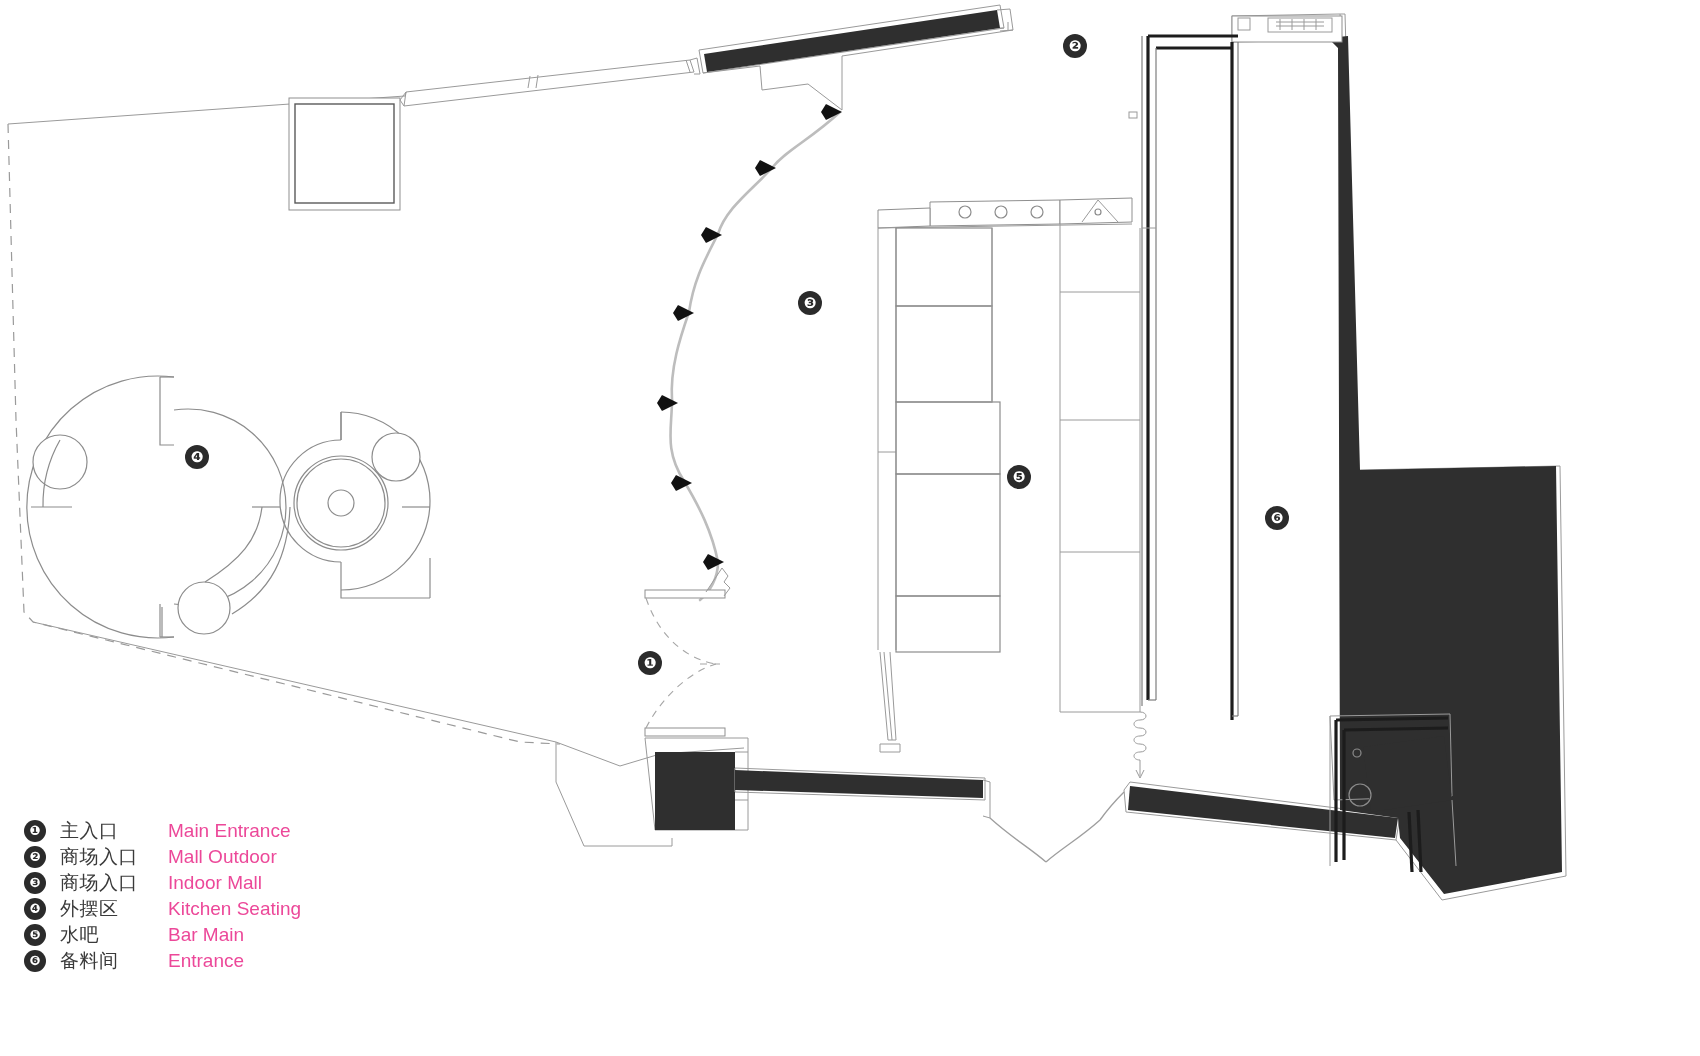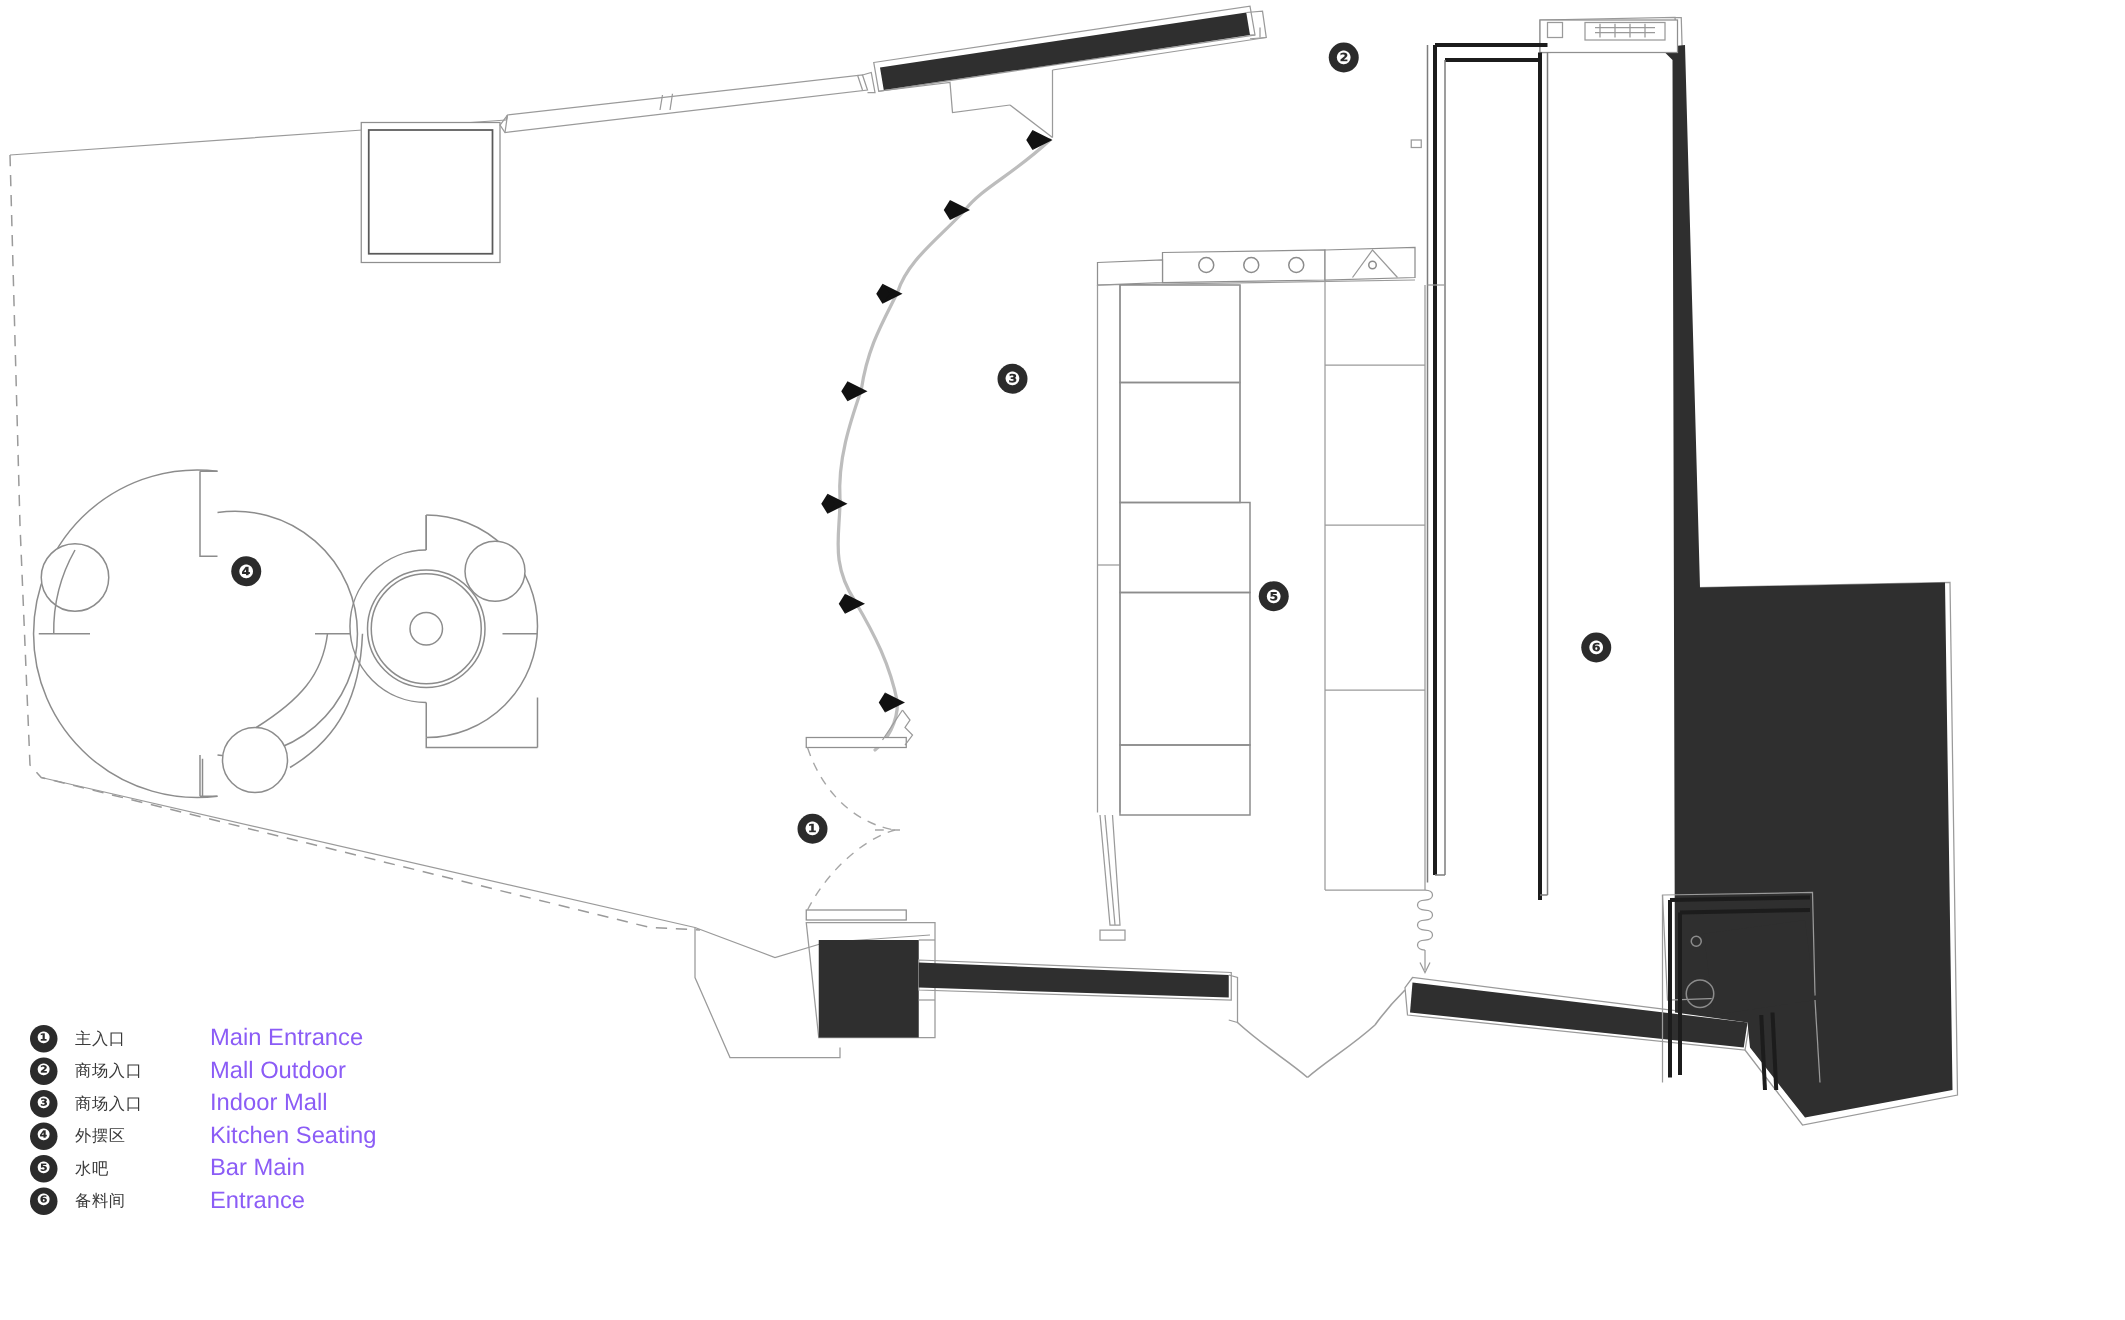--- a/index.html
+++ b/index.html
@@ -80,28 +80,28 @@
     color: #ffffff;
     font-size: 13px;
     line-height: 22px;
     text-align: center;
     font-weight: 700;
     font-family: "DejaVu Sans", "Liberation Sans", sans-serif;
     margin-right: 14px;
   }
   .legend-cn {
     width: 108px;
-    font-size: 13px;
+    font-size: 19px;
     color: #3a3a3a;
     font-family: "DejaVu Sans", "Liberation Sans", sans-serif;
     letter-spacing: 0.5px;
   }
   .legend-en {
     font-size: 19px;
-    color: #8b5cf6;
+    color: #ec4899;
     font-family: "Liberation Sans", "DejaVu Sans", sans-serif;
   }
 </style>
 </head>
 <body>
 
 <div id="plan-root">
 
   <svg class="plan" viewBox="0 0 1700 1056" xmlns="http://www.w3.org/2000/svg">
 

